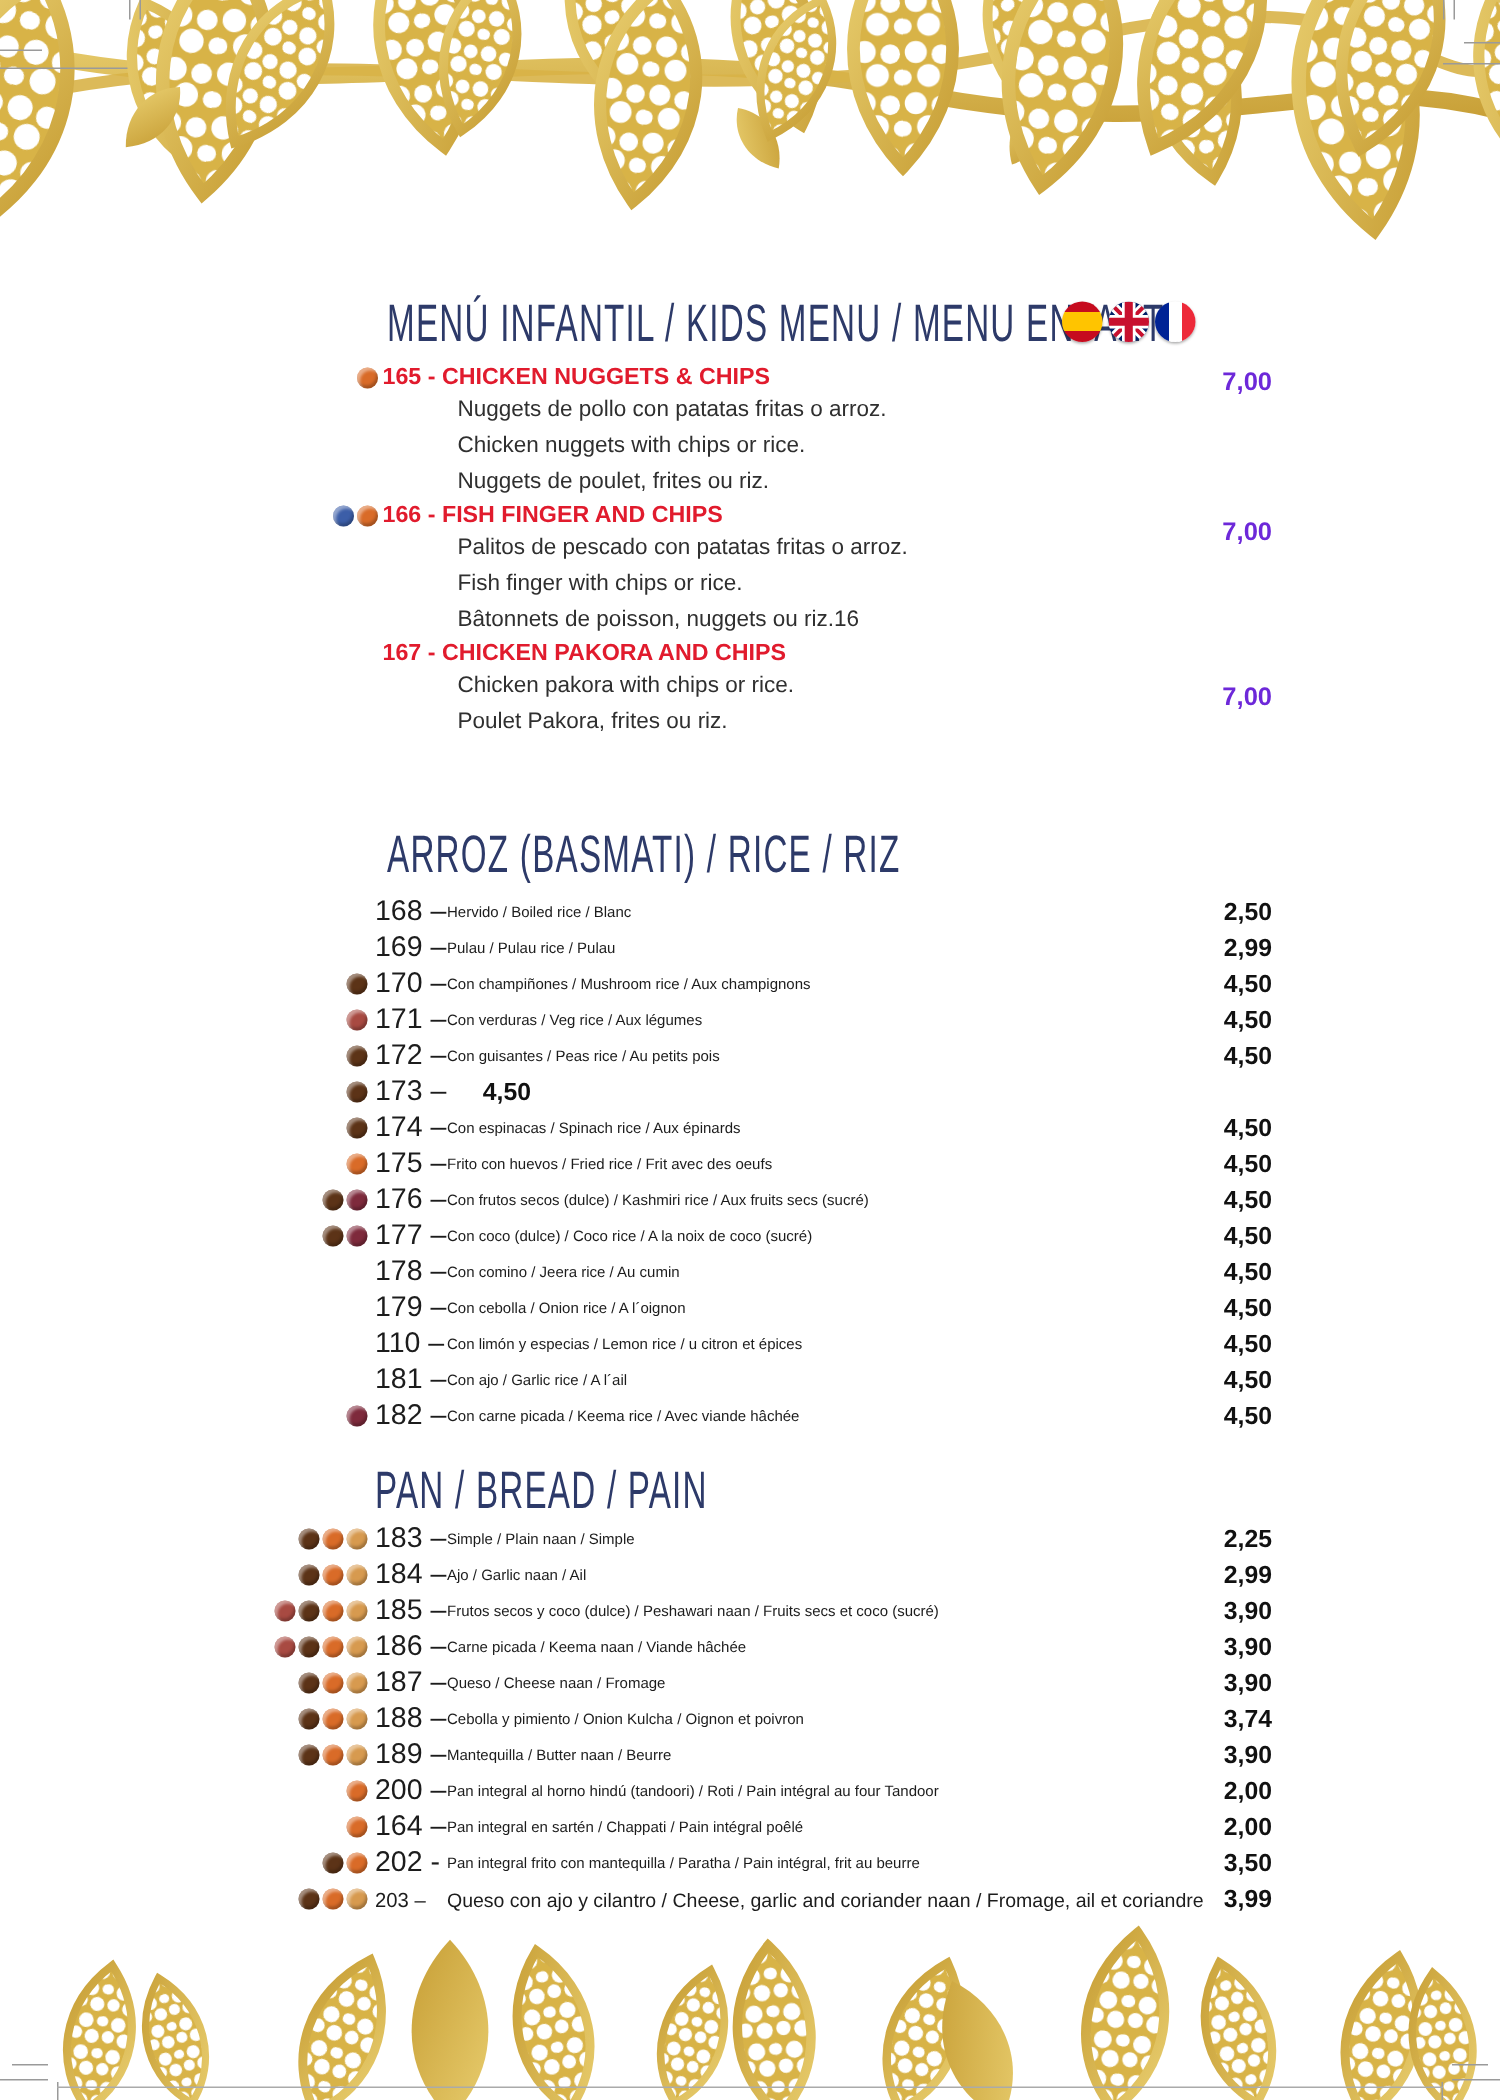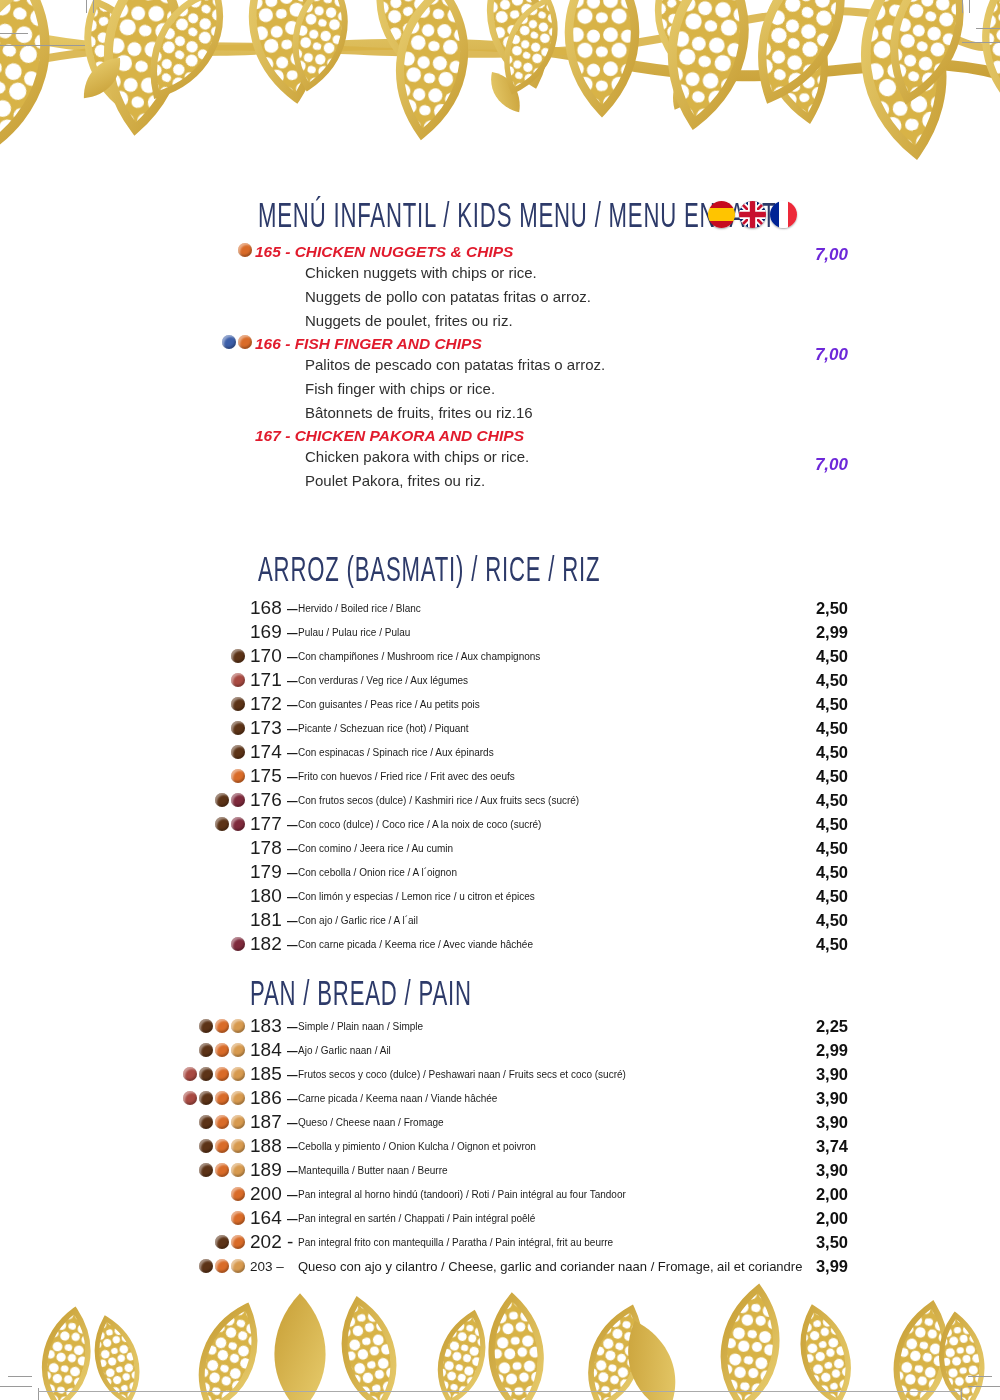--- a/index.html
+++ b/index.html
@@ -18,21 +18,21 @@
              transform:scale(0.82,1.3);transform-origin:0 0;}
 
   
   .flags{position:absolute;display:flex;gap:4px;}
   .flag{width:27px;height:27px;border-radius:50%;overflow:hidden;box-shadow:0 1px 2px rgba(0,0,0,.35);}
   .flag-es{background:linear-gradient(180deg,#c60b1e 0 26%,#ffc400 26% 74%,#c60b1e 74%);}
   .flag-fr{background:linear-gradient(90deg,#002395 0 34%,#ffffff 34% 66%,#ed2939 66%);}
 
   
   .kids-item{position:absolute;left:180px;width:668px;}
-  .k-head{display:flex;align-items:flex-start;font-style:italic;}
+  .k-head{display:flex;align-items:center;}
   .k-icons{width:75px;display:flex;justify-content:flex-end;gap:2px;padding-right:3px;box-sizing:border-box;}
   .k-title{flex:1;font-weight:bold;font-size:15.5px;color:#e11b2d;white-space:nowrap;}
   .k-price{position:absolute;right:0;font-weight:bold;font-size:17px;color:#6d28d9;}
   .k-desc{margin-left:125px;font-size:15px;line-height:24px;color:#2f2f2f;}
 
   
   .rows{position:absolute;left:180px;width:668px;}
   .row{display:flex;align-items:center;height:24px;position:relative;}
   .r-icons{width:70px;display:flex;justify-content:flex-end;gap:2px;padding-right:5px;box-sizing:border-box;}
   .r-num{width:48px;font-size:19px;color:#1c1c1c;white-space:nowrap;}
@@ -146,39 +146,39 @@
 
   <div class="kids-item" style="top:243px;">
     <div class="k-head">
       <span class="k-icons">
           <span class="al-icon" style="background: rgb(217, 107, 40);"></span>
         </span>
       <span class="k-title">165 - CHICKEN NUGGETS &amp; CHIPS</span>
       <span class="k-price" style="top:2px;">7,00</span>
     </div>
     <div class="k-desc">
+      <div>Nuggets de pollo con patatas fritas o arroz.</div>
       <div>Chicken nuggets with chips or rice.</div>
-      <div>Nuggets de pollo con patatas fritas o arroz.</div>
       <div>Nuggets de poulet, frites ou riz.</div>
     </div>
   </div>
 
   <div class="kids-item" style="top:335px;">
     <div class="k-head">
       <span class="k-icons">
           <span class="al-icon" style="background: rgb(60, 94, 168);"></span>
           <span class="al-icon" style="background: rgb(217, 107, 40);"></span>
         </span>
       <span class="k-title">166 - FISH FINGER AND CHIPS</span>
       <span class="k-price" style="top:10px;">7,00</span>
     </div>
     <div class="k-desc">
       <div>Palitos de pescado con patatas fritas o arroz.</div>
       <div>Fish finger with chips or rice.</div>
-      <div>Bâtonnets de fruits, frites ou riz.16</div>
+      <div>Bâtonnets de poisson, nuggets ou riz.16</div>
     </div>
   </div>
 
   <div class="kids-item" style="top:427px;">
     <div class="k-head">
       <span class="k-icons"></span>
       <span class="k-title">167 - CHICKEN PAKORA AND CHIPS</span>
       <span class="k-price" style="top:28px;">7,00</span>
     </div>
     <div class="k-desc">
@@ -224,21 +224,20 @@
         </span>
       <span class="r-num">172 –</span>
       <span class="r-text">Con guisantes / Peas rice / Au petits pois</span>
       <span class="r-price">4,50</span>
     </div>
     <div class="row">
       <span class="r-icons">
           <span class="al-icon" style="background: rgb(92, 51, 23);"></span>
         </span>
       <span class="r-num">173 –</span>
-      <span class="r-text">Picante / Schezuan rice (hot) / Piquant</span>
       <span class="r-price">4,50</span>
     </div>
     <div class="row">
       <span class="r-icons">
           <span class="al-icon" style="background: rgb(92, 51, 23);"></span>
         </span>
       <span class="r-num">174 –</span>
       <span class="r-text">Con espinacas / Spinach rice / Aux épinards</span>
       <span class="r-price">4,50</span>
     </div>
@@ -275,21 +274,21 @@
       <span class="r-price">4,50</span>
     </div>
     <div class="row">
       <span class="r-icons"></span>
       <span class="r-num">179 –</span>
       <span class="r-text">Con cebolla / Onion rice / A l´oignon</span>
       <span class="r-price">4,50</span>
     </div>
     <div class="row">
       <span class="r-icons"></span>
-      <span class="r-num">180 –</span>
+      <span class="r-num">110 –</span>
       <span class="r-text">Con limón y especias / Lemon rice / u citron et épices</span>
       <span class="r-price">4,50</span>
     </div>
     <div class="row">
       <span class="r-icons"></span>
       <span class="r-num">181 –</span>
       <span class="r-text">Con ajo / Garlic rice / A l´ail</span>
       <span class="r-price">4,50</span>
     </div>
     <div class="row">

